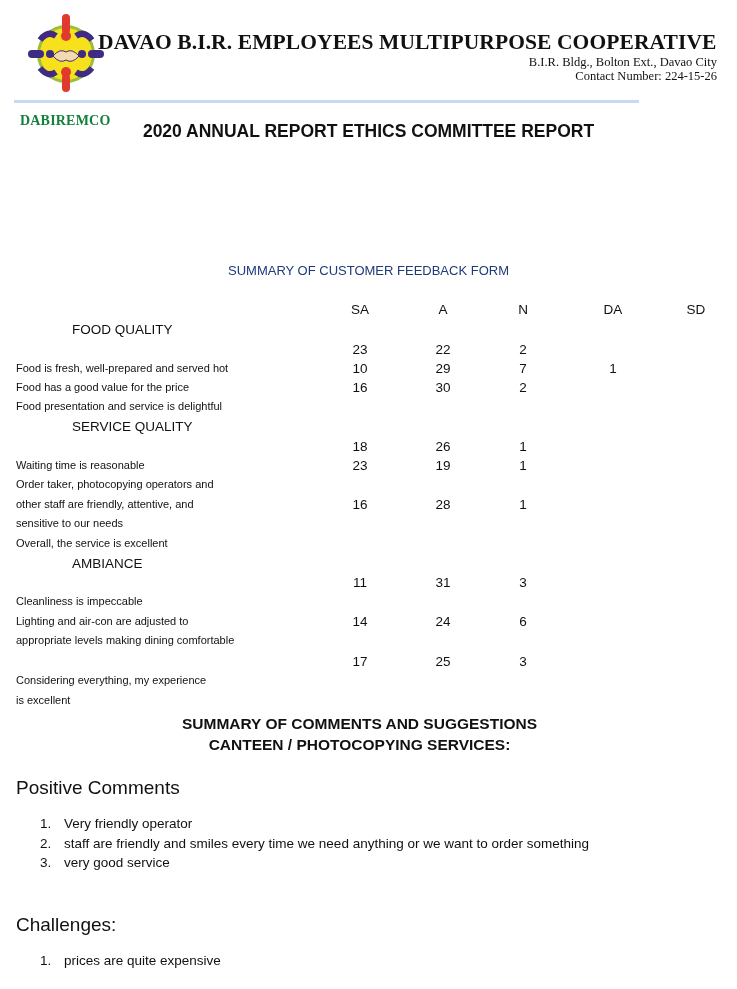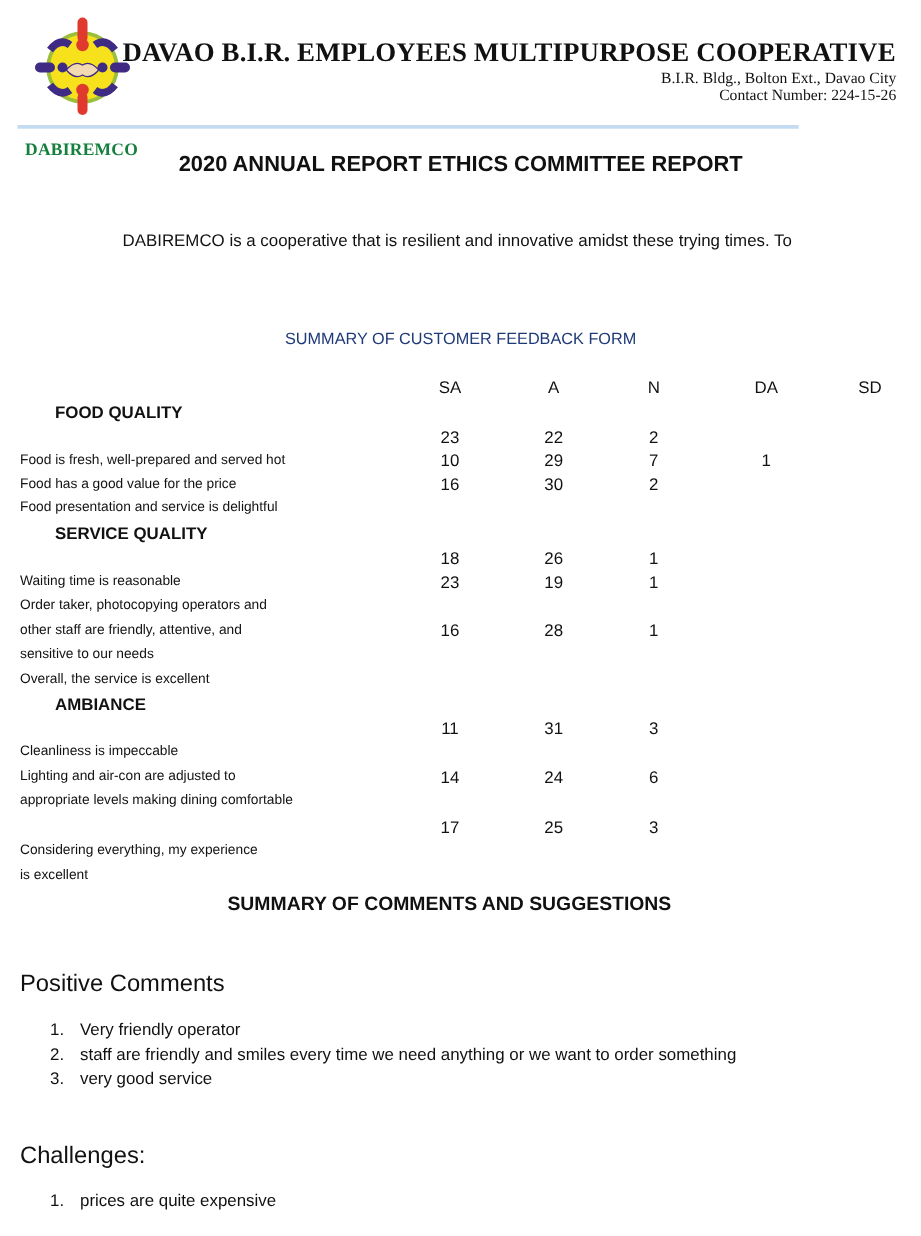--- a/index.html
+++ b/index.html
@@ -22,21 +22,21 @@
 
   .col { position: absolute; font-size: 13.5px; width: 40px; text-align: center; }
   .hdr { top: 302px; }
   .c-sa { left: 340px; }
   .c-a  { left: 423px; }
   .c-n  { left: 503px; }
   .c-da { left: 593px; }
   .c-sd { left: 676px; }
 
   .row-label { position: absolute; left: 16px; font-size: 11px; white-space: nowrap; margin-top: 20px; }
-  .sec-head { position: absolute; left: 0; font-size: 13.5px; font-weight: bold; padding-left: 44px; }
+  .sec-head { position: absolute; left: 28px; font-size: 13.5px; font-weight: normal; padding-left: 44px; }
 
   .cs-title { left: 0; width: 719px; top: 713px; text-align: center; font-size: 15.5px; font-weight: bold; line-height: 21px; }
   .plain { position: absolute; left: 16px; font-size: 19px; }
   .li { position: absolute; left: 40px; font-size: 13.5px; white-space: nowrap; }
   .li .num { display: inline-block; width: 24px; }
 </style>
 </head>
 <body>
 
 <div class="abs logo">
@@ -62,21 +62,21 @@
 <div class="abs org-name serif">DAVAO B.I.R. EMPLOYEES MULTIPURPOSE COOPERATIVE</div>
 <div class="abs org-addr serif">
   <div>B.I.R. Bldg., Bolton Ext., Davao City</div>
   <div>Contact Number: 224-15-26</div>
 </div>
 <div class="abs rule"></div>
 <div class="abs brand serif">DABIREMCO</div>
 
 <div class="abs title sans">2020 ANNUAL REPORT ETHICS COMMITTEE REPORT</div>
 <div class="abs intro sans">
-  <span class="indent"></span><span>DABIREMCO is a cooperative that is resilient and innovative amidst these trying times. To</span><br>
+  <span class="indent"></span><br>
   <br>
 </div>
 
 <div class="abs fb-title sans">SUMMARY OF CUSTOMER FEEDBACK FORM</div>
 
 <div class="col hdr c-sa sans">SA</div>
 <div class="col hdr c-a sans">A</div>
 <div class="col hdr c-n sans">N</div>
 <div class="col hdr c-da sans">DA</div>
 <div class="col hdr c-sd sans">SD</div>
@@ -154,20 +154,21 @@
   <div class="col c-sa sans" style="top:654px">17</div>
   <div class="col c-a sans" style="top:654px">25</div>
   <div class="col c-n sans" style="top:654px">3</div>
 </div>
 <div>
   <div class="row-label sans" style="top:674px">is excellent</div>
 </div>
 
 <div class="abs cs-title sans">
   <div>SUMMARY OF COMMENTS AND SUGGESTIONS</div>
+  <div>CANTEEN / PHOTOCOPYING SERVICES:</div>
 </div>
 
 <div class="plain sans" style="top:777px">Positive Comments</div>
 
 <div class="li sans" style="top:816px">
   <span class="num">1.</span><span>Very friendly operator</span>
 </div>
 <div class="li sans" style="top:836px">
   <span class="num">2.</span><span>staff are friendly and smiles every time we need anything or we want to order something</span>
 </div>

